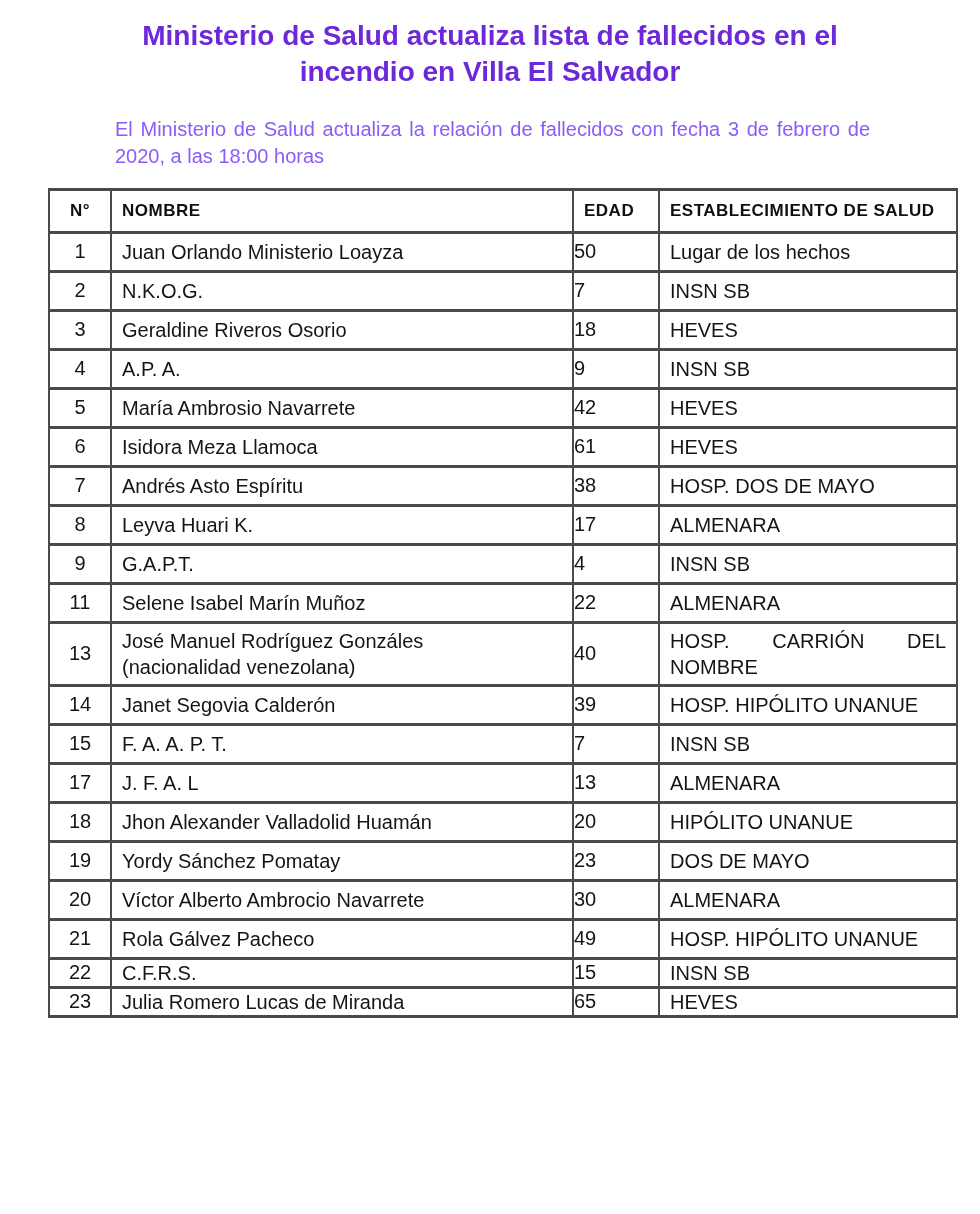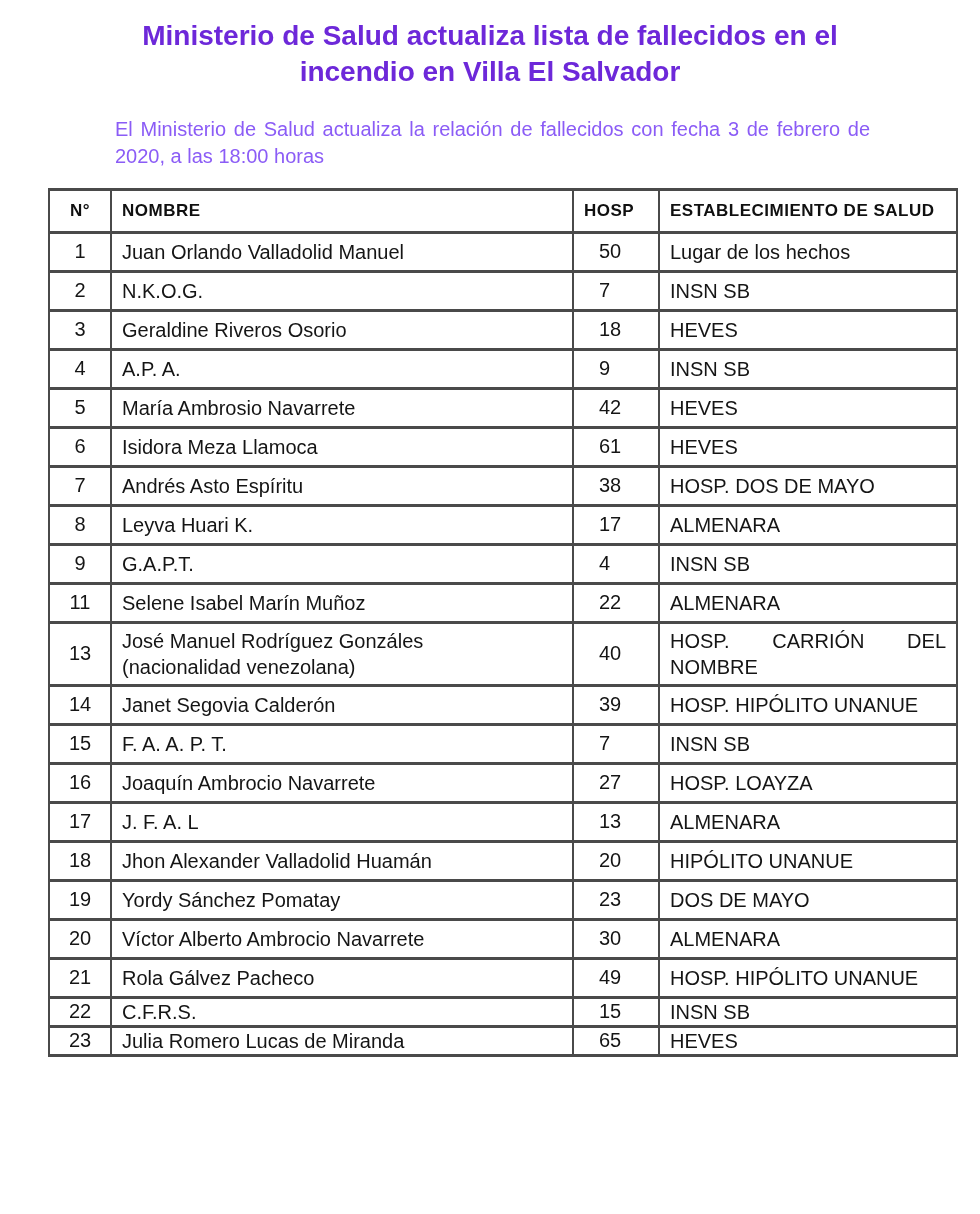--- a/index.html
+++ b/index.html
@@ -67,21 +67,21 @@
     white-space: nowrap;
   }
   th.h-num { text-align: center; padding: 6px 4px; }
   td {
     font-size: 20px;
     padding: 4px 10px;
     color: #151515;
   }
   td.cell-num  { text-align: center; padding: 4px 4px; }
   td.cell-name { white-space: pre-line; line-height: 1.3; }
-  td.cell-age  { padding-left: 25px; }
+  td.cell-age  { padding-left: 0; }
   td.cell-estab { line-height: 1.3; }
   td.cell-estab .just-line {
     display: flex;
     justify-content: space-between;
     gap: 14px;
   }
 </style>
 </head>
 <body>
 
@@ -96,28 +96,28 @@
     <colgroup>
       <col class="c-num">
         <col class="c-name">
         <col class="c-age">
         <col class="c-estab">
     </colgroup>
     <thead>
       <tr>
         <th class="h-num">N°</th>
         <th>NOMBRE</th>
-        <th>HOSP</th>
+        <th>EDAD</th>
         <th>ESTABLECIMIENTO DE SALUD</th>
       </tr>
     </thead>
     <tbody id="rows-body">
         <tr>
           <td class="cell-num">1</td>
-          <td class="cell-name">Juan Orlando Valladolid Manuel</td>
+          <td class="cell-name">Juan Orlando Ministerio Loayza</td>
           <td class="cell-age">50</td>
           <td class="cell-estab">Lugar de los hechos</td>
         </tr>
         <tr>
           <td class="cell-num">2</td>
           <td class="cell-name">N.K.O.G.</td>
           <td class="cell-age">7</td>
           <td class="cell-estab">INSN SB</td>
         </tr>
         <tr>
@@ -188,26 +188,20 @@
           <td class="cell-age">39</td>
           <td class="cell-estab">HOSP. HIPÓLITO UNANUE</td>
         </tr>
         <tr>
           <td class="cell-num">15</td>
           <td class="cell-name">F. A. A. P. T.</td>
           <td class="cell-age">7</td>
           <td class="cell-estab">INSN SB</td>
         </tr>
         <tr>
-          <td class="cell-num">16</td>
-          <td class="cell-name">Joaquín Ambrocio Navarrete</td>
-          <td class="cell-age">27</td>
-          <td class="cell-estab">HOSP. LOAYZA</td>
-        </tr>
-        <tr>
           <td class="cell-num">17</td>
           <td class="cell-name">J. F. A. L</td>
           <td class="cell-age">13</td>
           <td class="cell-estab">ALMENARA</td>
         </tr>
         <tr>
           <td class="cell-num">18</td>
           <td class="cell-name">Jhon Alexander Valladolid Huamán</td>
           <td class="cell-age">20</td>
           <td class="cell-estab">HIPÓLITO UNANUE</td>

